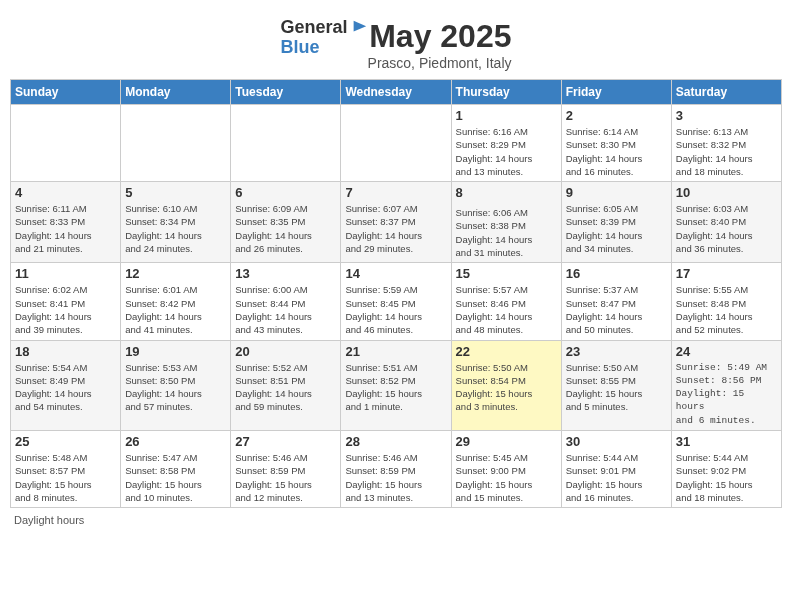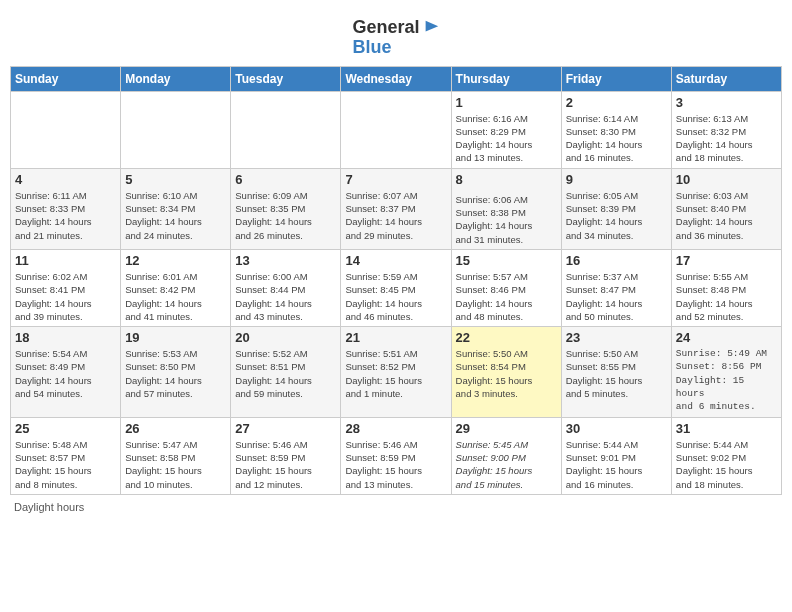--- a/index.html
+++ b/index.html
@@ -96,20 +96,24 @@
       <div style="display:flex; align-items:center;">
         <span class="logo-text">General</span>
 
         <svg class="logo-icon" viewBox="0 0 20 20">
           <polygon points="4,2 18,8 4,14" fill="#3a7fc1"></polygon>
         </svg>
       </div>
       <div class="logo-text" style="color:#3a7fc1;">Blue</div>
     </div>
   </div>
+  <div class="title-block">
+    <div class="month-title">May 2025</div>
+    <div class="subtitle">Prasco, Piedmont, Italy</div>
+  </div>
 </div>
 
 <table class="calendar">
   <thead>
     <tr>
     <th>Sunday</th>
         <th>Monday</th>
         <th>Tuesday</th>
         <th>Wednesday</th>
         <th>Thursday</th>
@@ -322,21 +326,21 @@
         </td>
         <td>
           <div class="day-number">28</div>
           <div class="day-info" style="white-space: pre-line;">Sunrise: 5:46 AM
 Sunset: 8:59 PM
 Daylight: 15 hours
 and 13 minutes.</div>
         </td>
         <td>
           <div class="day-number">29</div>
-          <div class="day-info" style="white-space: pre-line; font-style: italic;">Sunrise: 5:45 AM
+          <div class="day-info" style="white-space: pre-line;">Sunrise: 5:45 AM
 Sunset: 9:00 PM
 Daylight: 15 hours
 and 15 minutes.</div>
         </td>
         <td>
           <div class="day-number">30</div>
           <div class="day-info" style="white-space: pre-line;">Sunrise: 5:44 AM
 Sunset: 9:01 PM
 Daylight: 15 hours
 and 16 minutes.</div>

